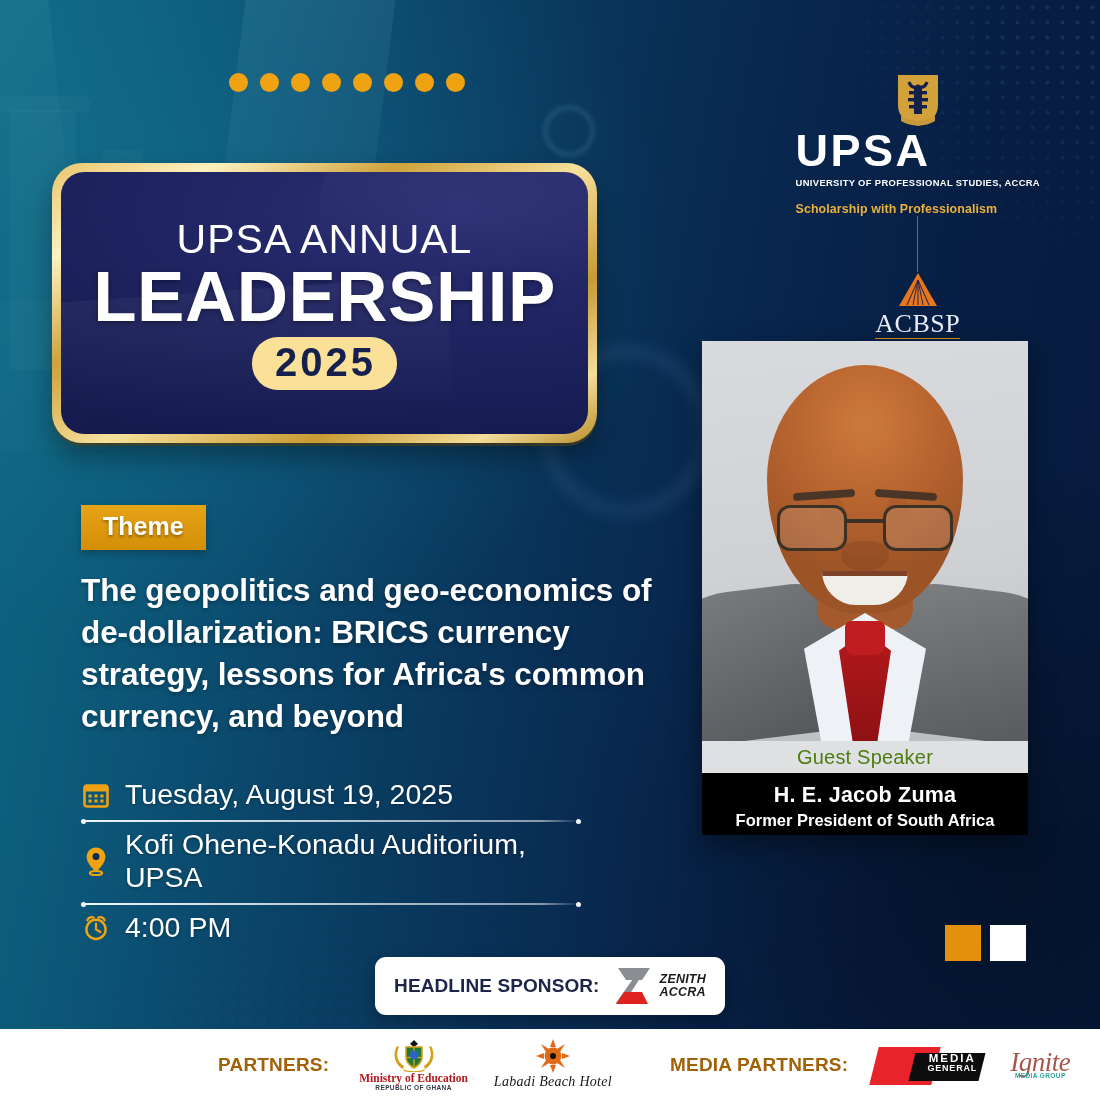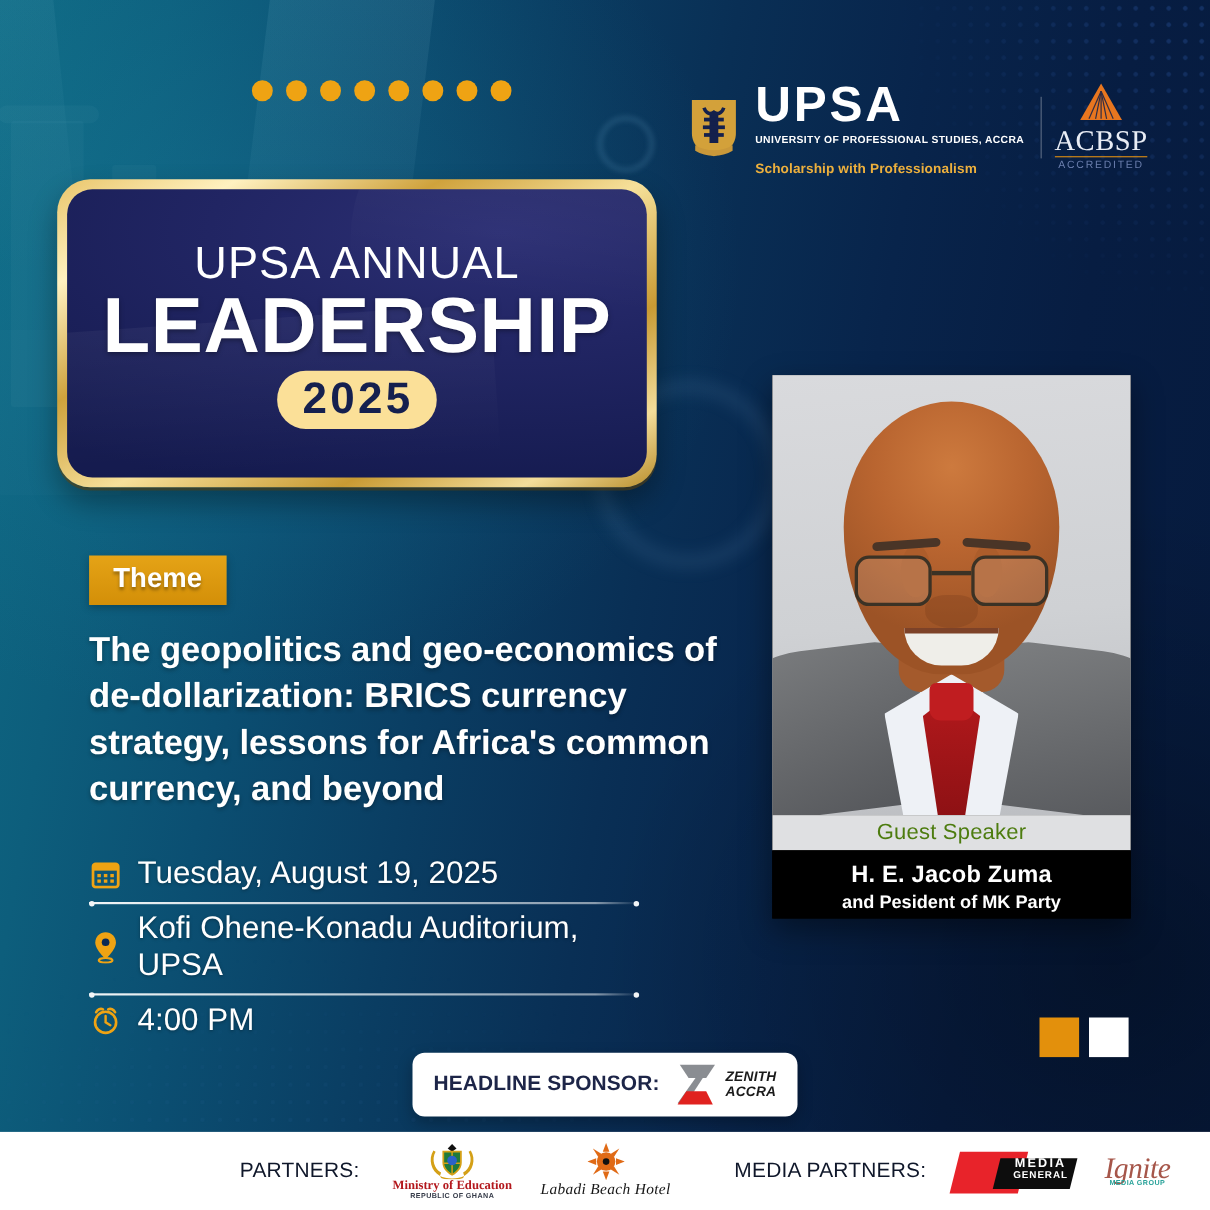--- a/index.html
+++ b/index.html
@@ -83,21 +83,21 @@
 
   
   .dotrow { position:absolute; left:229px; top:73px; display:flex; gap:12px; }
   .dotrow span {
     width:19px; height:19px; border-radius:50%; background:#efa313; display:block;
   }
 
   
   .logo-lockup {
     position:absolute; right:60px; top:72px;
-    display:flex; align-items:center; gap:15px;
+    display:flex; align-items:center; flex-direction:column;
   }
   .shield {
     width:46px; height:56px; position:relative; flex:none;
   }
   .shield svg { display:block; }
   .upsa-words { display:flex; flex-direction:column; line-height:1; }
   .upsa-main {
     font-size:45px; font-weight:bold; color:#ffffff; letter-spacing:2.5px;
   }
   .upsa-sub {
@@ -298,21 +298,21 @@
   .z-words .zw1, .z-words .zw2 {
     font-size:12.5px; font-weight:bold; font-style:italic; color:#1b1b1b; letter-spacing:.2px; display:block;
   }
 
   
   .partner-bar {
     position:absolute; left:0; bottom:0; width:1100px; height:71px;
     background:#ffffff;
     display:flex; align-items:center;
   }
-  .pb-label { font-size:19px; font-weight:normal; color:#0f172a; letter-spacing:.2px; }
+  .pb-label { font-size:19px; font-weight:bold; color:#a16207; letter-spacing:.2px; }
   .pb-logos { display:flex; align-items:center; gap:26px; }
 
   .moe { display:flex; flex-direction:column; align-items:center; line-height:1; }
   .moe-crest { width:46px; height:34px; }
   .moe-t1 { font-family:"Liberation Serif", serif; font-size:11.5px; font-weight:bold; color:#b3181d; margin-top:1px; }
   .moe-t2 { font-size:6.5px; font-weight:bold; color:#343a48; letter-spacing:.4px; margin-top:1px; }
 
   .labadi { display:flex; flex-direction:column; align-items:center; }
   .labadi-sun { width:34px; height:34px; }
   .labadi-name {
@@ -488,20 +488,21 @@
             <span class="bridge"></span>
             <span class="lens r"></span>
         </div>
         <div class="p-nose"></div>
         <div class="p-mouth"></div>
       </div>
     </div>
     <div class="sp-caption">Guest Speaker</div>
     <div class="sp-name-block">
       <div class="sp-name">H. E. Jacob Zuma</div>
+      <div class="sp-role">Former President of South Africa</div>
       <div class="sp-role">and Pesident of MK Party</div>
     </div>
   </div>
 
   <div class="sq sq-orange"></div>
   <div class="sq sq-white"></div>
 
   <div class="sponsor-pill">
     <span class="sponsor-label">HEADLINE SPONSOR:</span>
     <span class="zenith">

